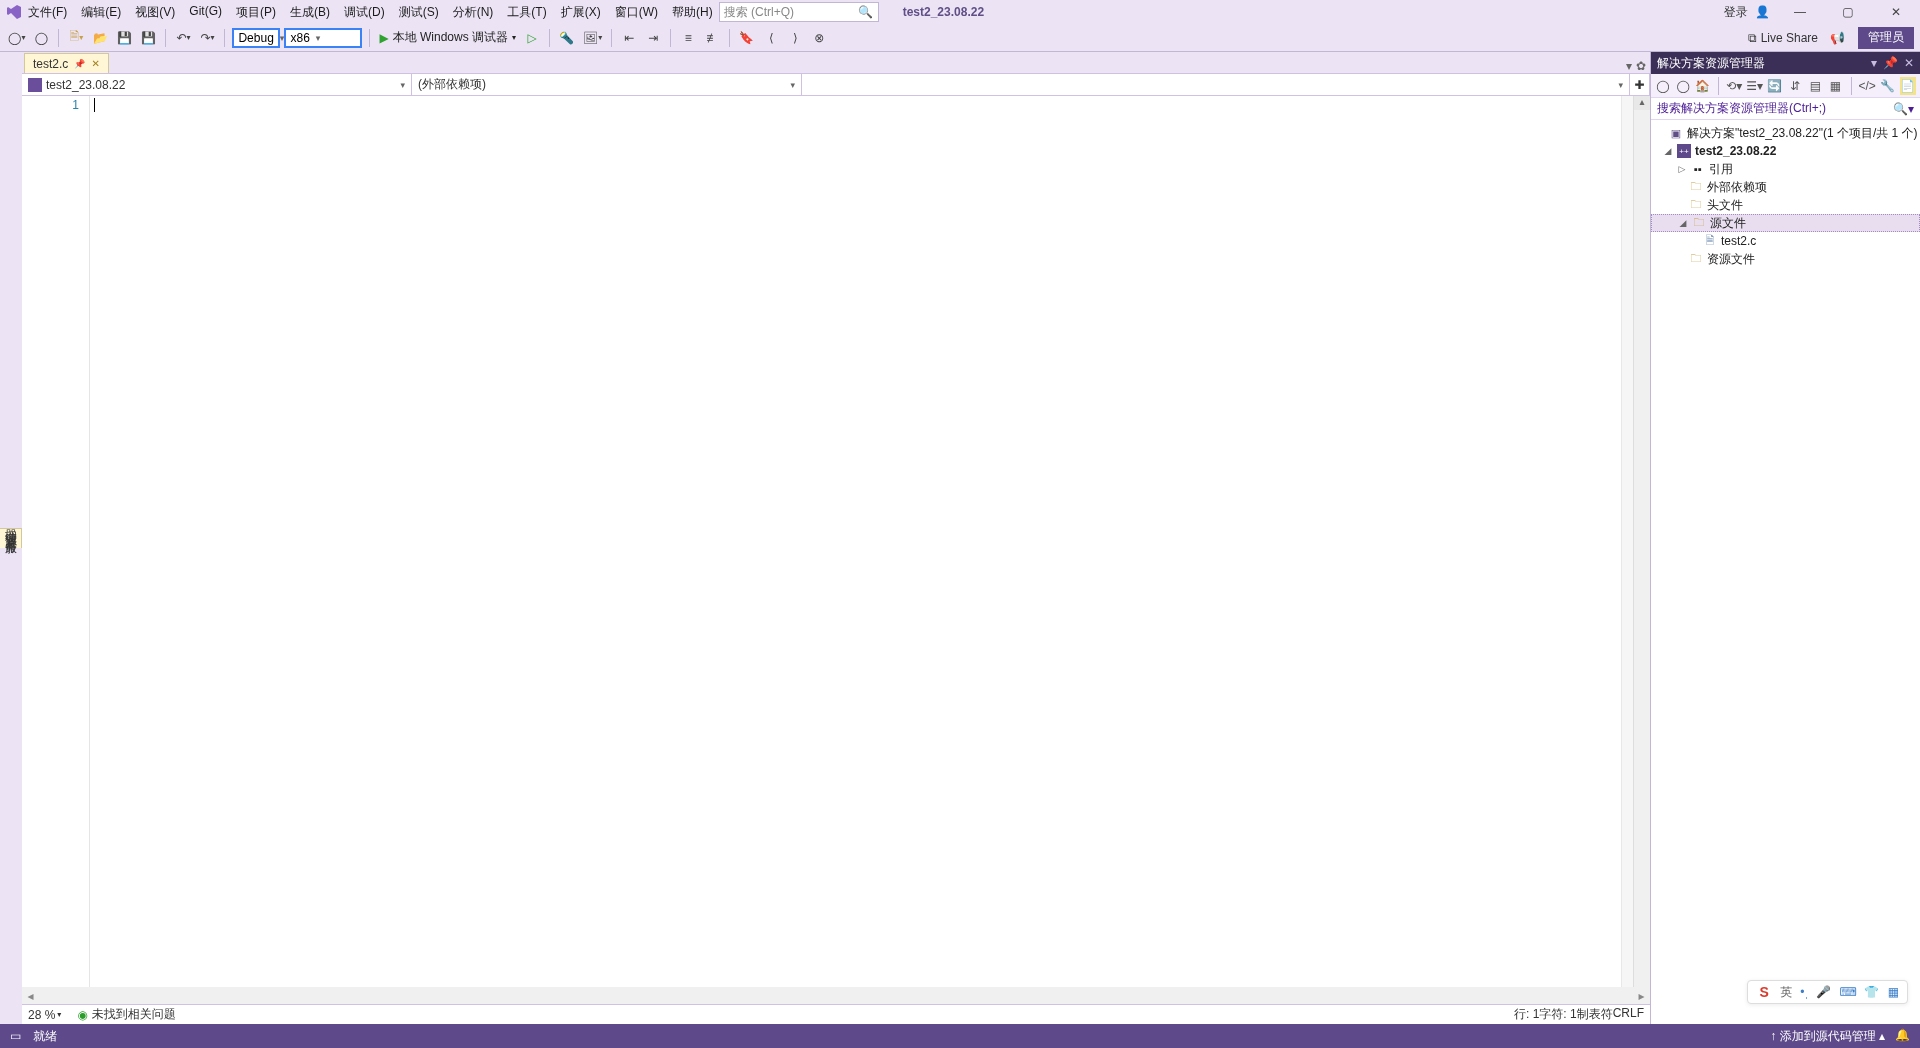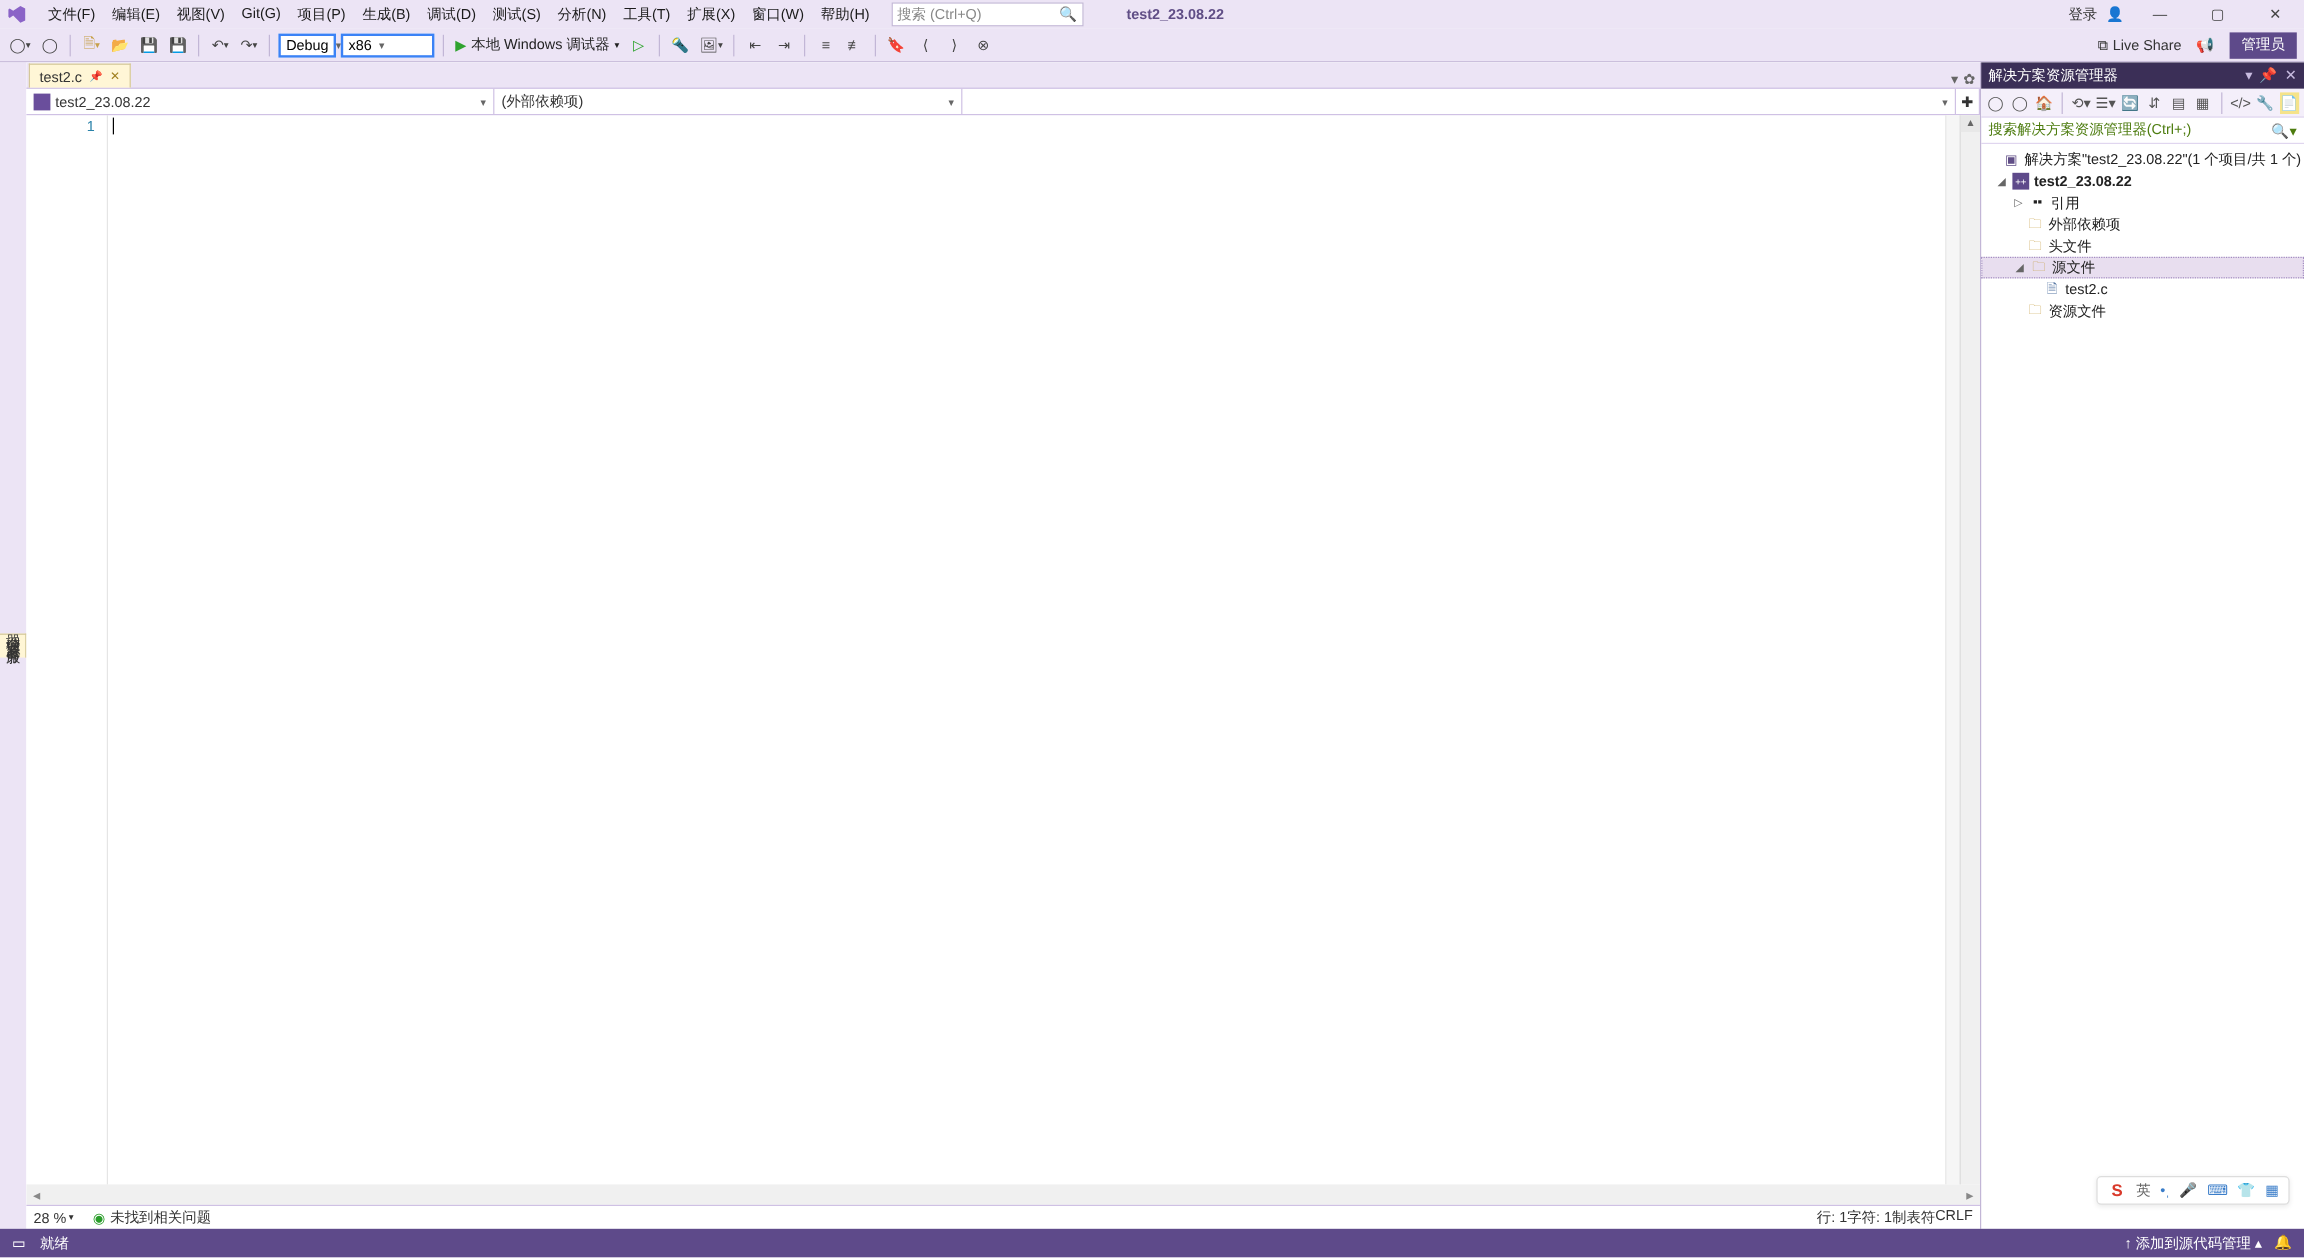--- a/index.html
+++ b/index.html
@@ -1,17 +1,17 @@
 <!DOCTYPE html>
 <html><head>
 <meta charset="utf-8">
 <style>
 * { margin: 0; padding: 0; box-sizing: border-box; font-family: "Segoe UI", "Microsoft YaHei", sans-serif; font-size: 12px; }
 body { width: 1920px; height: 1048px; background: #fff; overflow: hidden; display: flex; flex-direction: column; }
-.titlebar { height: 24px; background: #ece4f5; display: flex; align-items: center; padding: 0 6px; gap: 12px; }
+.titlebar { height: 24px; background: #ece4f5; display: flex; align-items: center; padding: 0 6px; gap: 0; }
 .logo { width: 16px; height: 16px; display: flex; align-items: center; justify-content: center; }
 .menubar { display: flex; gap: 2px; }
 .menu-item { padding: 2px 6px; color: #1b1b1b; cursor: pointer; }
 .search-box { margin-left: 0; width: 160px; height: 20px; border: 1px solid #c2b6d6; background: #fff; display: flex; align-items: center; padding: 0 4px; color: #888; }
 .search-box .mag { margin-left: auto; color: #555; }
 .titlebar .right { margin-left: auto; display: flex; align-items: center; gap: 12px; }
 .titlebar-btn { width: 36px; height: 20px; display: flex; align-items: center; justify-content: center; color: #444; }
 .project-title { margin-left: 24px; color: #604e86; font-weight: bold; }
 .login { color: #333; display: flex; align-items: center; gap: 4px; }
 .toolbar { height: 28px; background: #ece4f5; border-bottom: 1px solid #c2b6d6; display: flex; align-items: center; padding: 0 6px; gap: 4px; }
@@ -48,21 +48,21 @@
 .status-bar-editor .ok { color: #2a9d2a; }
 .status-bar-editor .right { margin-left: auto; display: flex; }
 .scroll-h { height: 17px; background: #f0f0f0; display: flex; align-items: center;}
 .scroll-h .arrow { width: 17px; text-align: center; color: #888; }
 .scroll-h .track { flex: 1; }
 .panel { width: 270px; background: #fff; border-left: 1px solid #c2b6d6; display: flex; flex-direction: column; }
 .panel-title { height: 22px; background: #3b2f57; color: #fff; display: flex; align-items: center; padding: 0 6px; font-size: 11px;}
 .panel-title .tools { margin-left: auto; display: flex; gap: 6px; color: #c8bce0;}
 .panel-toolbar { height: 24px; background: #f4effa; border-bottom: 1px solid #e0d6ef; display: flex; align-items: center; padding: 0 4px; gap: 4px; }
 .panel-toolbar .pb { width: 18px; height: 18px; display: flex; align-items: center; justify-content: center; color: #555; cursor: pointer; }
-.panel-search { height: 22px; border-bottom: 1px solid #e0d6ef; display: flex; align-items: center; padding: 0 6px; color: #4d7c0f; }
+.panel-search { height: 22px; border-bottom: 1px solid #e0d6ef; display: flex; align-items: center; padding: 0 6px; color: #4c1d95; }
 .panel-search .mag { margin-left: auto; }
 .tree { flex: 1; overflow: auto; padding: 4px 0; font-size: 12px; color: #222; }
 .tree-row { display: flex; align-items: center; height: 18px; padding-left: 4px; gap: 4px; cursor: pointer; white-space: nowrap;}
 .tree-row.sel { background: #e8deef; border: 1px dotted #a28cc0; }
 .tree-ind { display: inline-block; }
 .tree-exp { width: 10px; color: #666; font-size: 9px; text-align: center; }
 .tree-icon { width: 14px; height: 14px; display: inline-flex; align-items: center; justify-content: center; font-size: 11px; }
 .sol-icon { color: #604e86; }
 .prj-icon { background: #5e4a8a; color: #fff; font-size: 8px; }
 .fold-icon { color: #c7a04a; }

